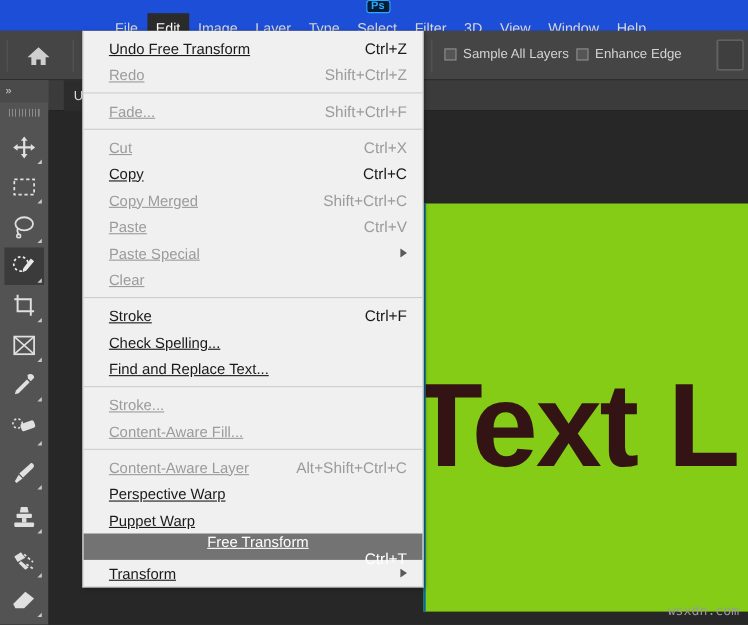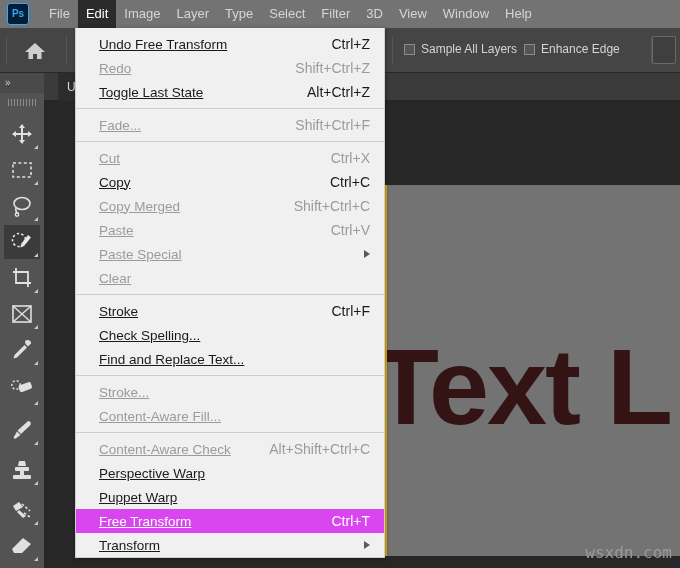--- a/index.html
+++ b/index.html
@@ -15,23 +15,24 @@
     font-family: "Liberation Sans", sans-serif;
     background: #323232;
     user-select: none;
   }
 
   
   .menubar {
     position: absolute;
     left: 0; top: 0;
     width: 680px; height: 28px;
-    background: #737373;
-    display: flex;
-    align-items: center;
+    background: #1d4ed8;
+    display: flex;
+    align-items: center;
+    flex-direction: column;
   }
   .ps-logo {
     width: 20px; height: 20px;
     margin-left: 7px;
     background: #001E36;
     border: 1px solid #31A8FF;
     border-radius: 3px;
     color: #31A8FF;
     font-size: 10px;
     font-weight: bold;
@@ -180,42 +181,42 @@
   .workspace {
     position: absolute;
     left: 44px; top: 101px;
     width: 636px; height: 467px;
     background: #272727;
   }
   .canvas-sheet {
     position: absolute;
     left: 341px; top: 84px;
     width: 295px; height: 371px;
-    background: #737373;
-    border-left: 2px solid #eab308;
+    background: #84cc16;
+    border-left: 2px solid #0369a1;
     box-sizing: border-box;
     overflow: hidden;
     text-align: center;
   }
   .canvas-text {
     position: absolute;
     left: -14px; top: 148px;
     font-size: 108px;
     font-weight: bold;
     color: #331313;
     letter-spacing: -2px;
     white-space: nowrap;
     line-height: 1;
     font-family: "Liberation Sans", sans-serif;
   }
   .watermark {
     position: absolute;
     right: 8px; bottom: 6px;
     color: #9a9a9a;
-    font-size: 16px;
+    font-size: 12px;
     font-family: "DejaVu Sans Mono", monospace;
   }
 
   
   .dropdown {
     position: absolute;
     left: 75px; top: 28px;
     width: 310px;
     background: #f0f0f0;
     border: 1px solid #cfcfcf;
@@ -231,22 +232,23 @@
     display: flex;
     align-items: center;
     padding: 0 14px 0 23px;
     font-size: 13.5px;
     color: #1a1a1a;
     box-sizing: border-box;
     white-space: nowrap;
   }
   .mi.disabled { color: #9b9b9b; }
   .mi.hl {
-    background: #d946ef;
+    background: #737373;
     color: #ffffff;
+    flex-direction: column;
   }
   .mi .lbl { flex: 0 0 auto; text-decoration: underline; }
   .mi .sc {
     margin-left: auto;
     font-size: 14px;
     color: #1a1a1a;
   }
   .mi.disabled .sc { color: #9b9b9b; }
   .mi.hl .sc { color: #ffffff; }
   .mi .arrow {
@@ -429,24 +431,20 @@
 
   <div class="dropdown" id="edit-menu">
       <div class="mi">
         <span class="lbl">Undo Free Transform</span>
         <span class="sc">Ctrl+Z</span>
       </div>
       <div class="mi disabled">
         <span class="lbl">Redo</span>
         <span class="sc">Shift+Ctrl+Z</span>
       </div>
-      <div class="mi">
-        <span class="lbl">Toggle Last State</span>
-        <span class="sc">Alt+Ctrl+Z</span>
-      </div>
       <div class="sep"></div>
       <div class="mi disabled">
         <span class="lbl">Fade...</span>
         <span class="sc">Shift+Ctrl+F</span>
       </div>
       <div class="sep"></div>
       <div class="mi disabled">
         <span class="lbl">Cut</span>
         <span class="sc">Ctrl+X</span>
       </div>
@@ -482,21 +480,21 @@
       </div>
       <div class="sep"></div>
       <div class="mi disabled">
         <span class="lbl">Stroke...</span>
       </div>
       <div class="mi disabled">
         <span class="lbl">Content-Aware Fill...</span>
       </div>
       <div class="sep"></div>
       <div class="mi disabled">
-        <span class="lbl">Content-Aware Check</span>
+        <span class="lbl">Content-Aware Layer</span>
         <span class="sc">Alt+Shift+Ctrl+C</span>
       </div>
       <div class="mi">
         <span class="lbl">Perspective Warp</span>
       </div>
       <div class="mi">
         <span class="lbl">Puppet Warp</span>
       </div>
       <div class="mi hl">
         <span class="lbl">Free Transform</span>

